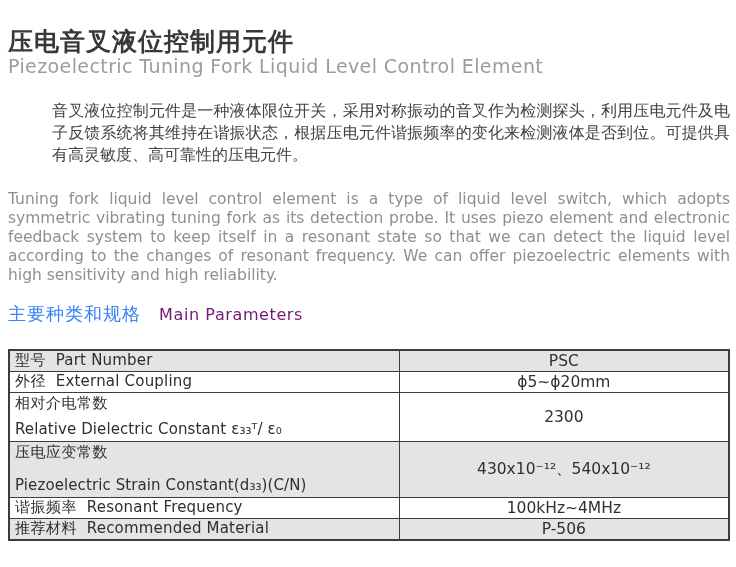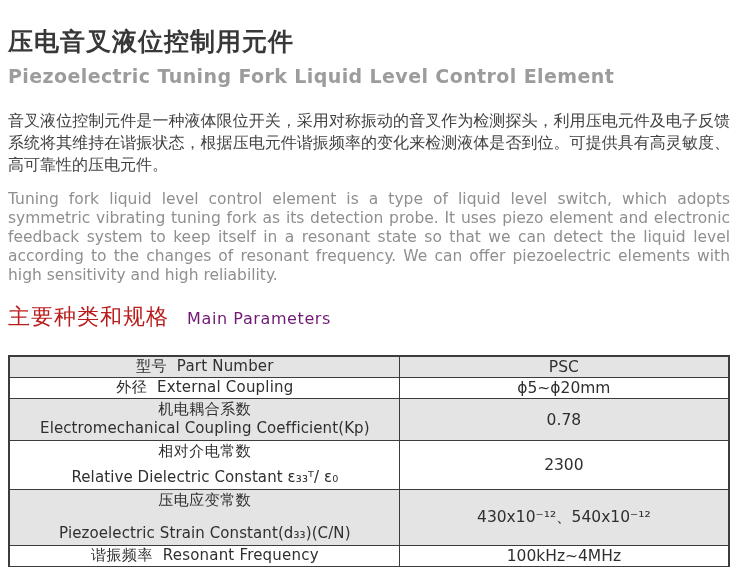--- a/index.html
+++ b/index.html
@@ -13,65 +13,66 @@
 
   .title-zh {
     margin-top: 30px;
     font-size: 25px;
     line-height: 23px;
     font-weight: 600;
     color: #383838;
     letter-spacing: 1px;
   }
   .title-en {
-    margin-top: 13px;
+    margin-top: 3px;
     font-size: 19px;
     line-height: 21px;
-    font-weight: 700;
+    font-weight: 400;
     color: #9c9c9c;
     letter-spacing: 0.4px;
   }
   .intro-zh {
     margin-top: 23px;
     font-size: 16px;
     line-height: 22px;
     color: #424242;
     text-align: justify;
+    margin-left: 44px;
   }
   .intro-en {
-    margin-top: 14px;
+    margin-top: 24px;
     font-size: 15.5px;
     line-height: 19px;
     color: #8f8f8f;
     text-align: justify;
   }
   .section-head { margin-top: 17px; }
   .section-zh {
     display: inline-block;
-    font-size: 22px;
-    color: #b91c1c;
+    font-size: 18px;
+    color: #3b82f6;
     letter-spacing: 1px;
   }
   .section-en {
     display: inline-block;
     margin-left: 13px;
     font-size: 16px;
     color: #701a75;
     letter-spacing: 0.6px;
   }
 
   table.params {
     margin-top: 23px;
     width: 100%;
     border-collapse: collapse;
     table-layout: fixed;
   }
   table.params, table.params td { border: 1px solid #3c3c3c; }
   table.params { border: 2px solid #3c3c3c; }
-  td { vertical-align: middle; color: #2f2f2f; text-align: center; }
+  td { vertical-align: middle; color: #2f2f2f; }
   .cell-label {
     width: 54.2%;
     padding: 0 4px 1px 5px;
     font-size: 15px;
   }
   .cell-value {
     text-align: center;
     font-size: 15.5px;
     padding: 0 2px;
   }
@@ -112,27 +113,20 @@
         </td>
         <td class="cell-value">PSC</td>
       </tr>
       <tr class="row-single">
         <td class="cell-label">
           <span class="lz">外径</span>
           <span class="le">External  Coupling</span>
         </td>
         <td class="cell-value">ϕ5~ϕ20mm</td>
       </tr>
-      <tr class="row-double h42 shaded">
-        <td class="cell-label">
-          <span class="lz">机电耦合系数</span>
-          <span class="le">Electromechanical Coupling Coefficient(Kp)</span>
-        </td>
-        <td class="cell-value">0.78</td>
-      </tr>
       <tr class="row-double h47">
         <td class="cell-label">
           <span class="lz">相对介电常数</span>
           <span class="le">Relative Dielectric Constant ε₃₃ᵀ/ ε₀</span>
         </td>
         <td class="cell-value">2300</td>
       </tr>
       <tr class="row-double h46 shaded">
         <td class="cell-label">
           <span class="lz">压电应变常数</span>

